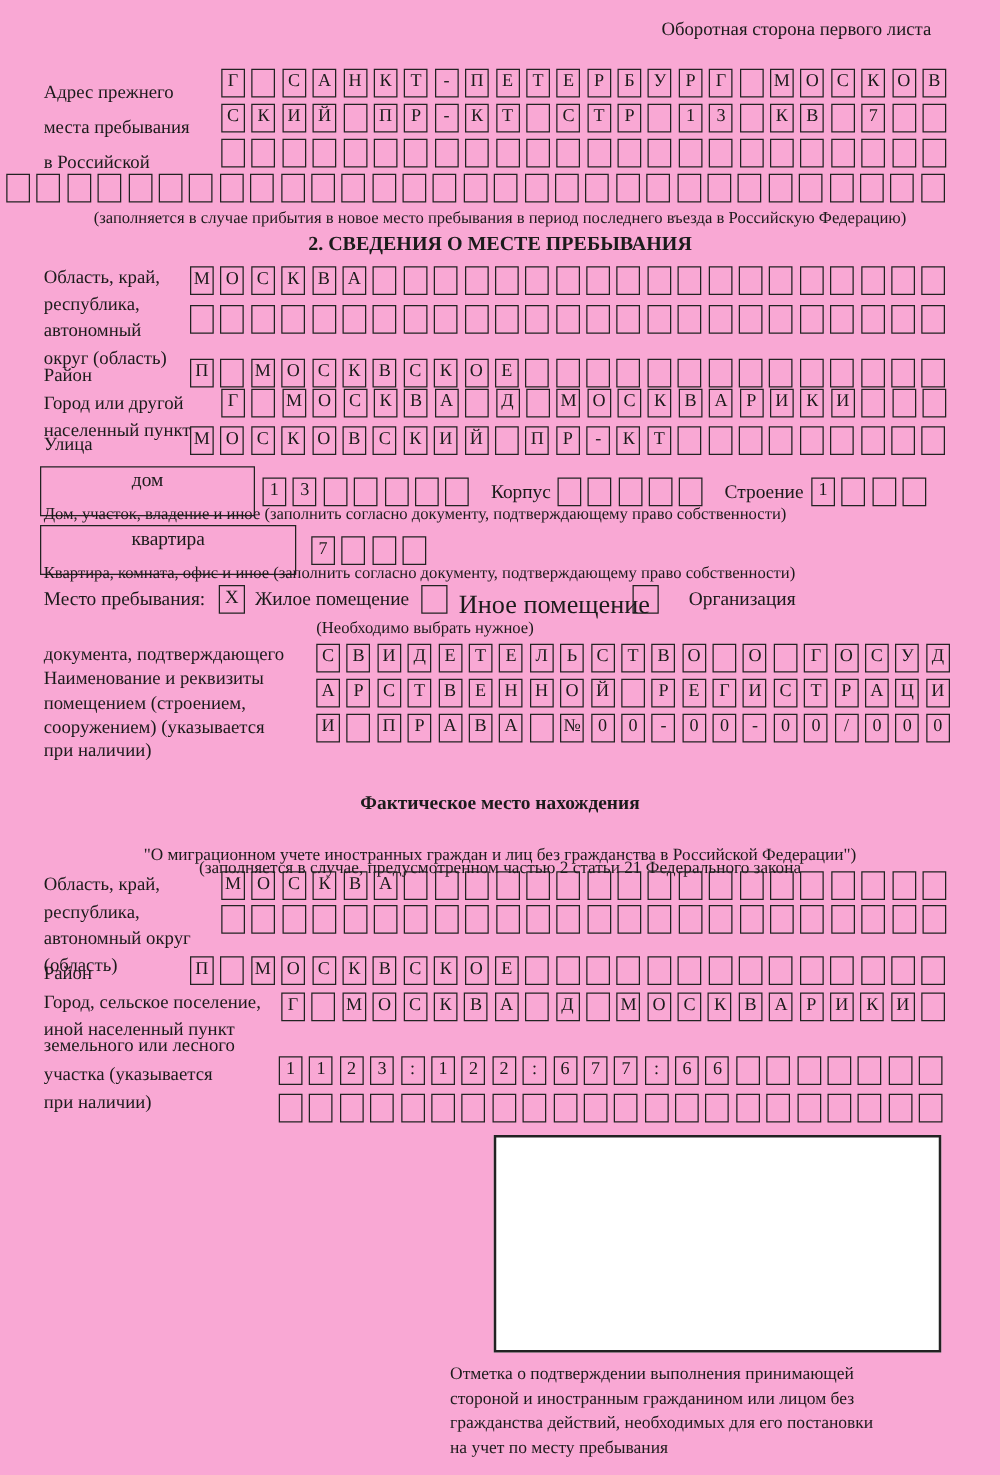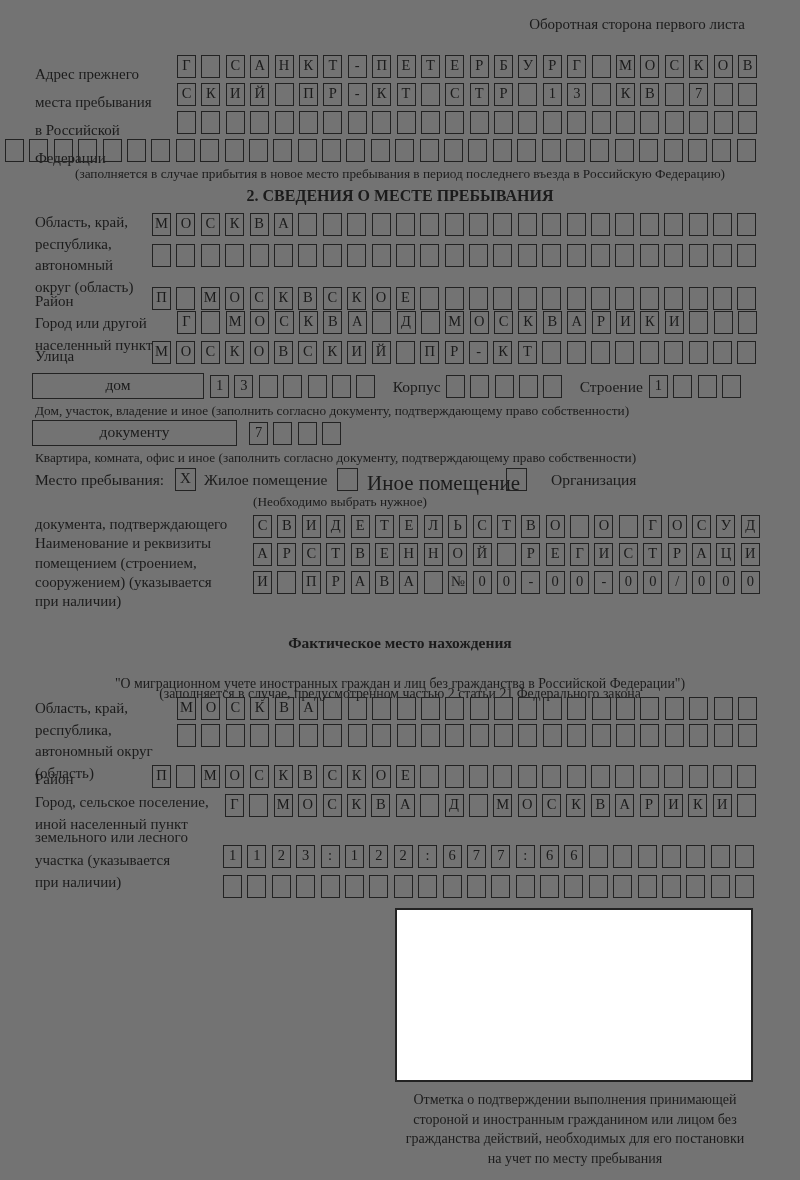--- a/index.html
+++ b/index.html
@@ -1,46 +1,45 @@
 <!DOCTYPE html>
 <html><head>
 <meta charset="utf-8">
 <style>
   html,body{margin:0;padding:0;background:#fff;}
-  .page{position:relative;width:800px;height:1180px;background:#737373;
+  .page{position:relative;width:800px;height:1180px;background:#f9a8d4;
         color:#1b1b1b;font-family:"Liberation Serif","DejaVu Serif",serif;overflow:hidden;}
   .abs{position:absolute;}
   .cells{display:flex;}
   .cell{flex:none;width:19px;height:23px;border:1.6px solid #222;margin-right:5.4px;
         box-sizing:border-box;text-align:center;font-size:14.5px;line-height:19.5px;}
   .lbl{font-size:15px;line-height:21.5px;}
   .lbl-line{display:block;}
   .caption{font-size:13.3px;}
   .center{left:0;width:800px;text-align:center;}
   .bold{font-weight:bold;}
-  .fieldbox{border:1.6px solid #222;height:26px;box-sizing:border-box;text-align:center;
+  .fieldbox{border:1.6px solid #222;height:40px;box-sizing:border-box;text-align:center;
             font-size:15.5px;line-height:22px;flex:none;}
   .rowflex{display:flex;align-items:center;}
   .chk{position:absolute;width:21px;height:23px;border:1.6px solid #222;box-sizing:border-box;
        text-align:center;font-size:15px;line-height:19px;}
   .inline-lbl{font-size:15.5px;line-height:23px;flex:none;}
   .stampbox{border:2px solid #222;box-sizing:border-box;background:#fff;}
 </style>
 </head>
 <body>
 
 <div class="page">
 
   <div class="abs" style="top:16px;right:55px;font-size:15px;">Оборотная сторона первого листа</div>
 
   <div class="abs lbl" style="left:35px;top:60px;width:160px;line-height:28px;">
       <span class="lbl-line">Адрес прежнего</span>
       <span class="lbl-line">места пребывания</span>
       <span class="lbl-line">в Российской</span>
-      <span class="lbl-line">Федерации</span>
     </div>
   <div class="abs cells" style="left:177px;top:55px;">
       <span class="cell">Г</span>
       <span class="cell"></span>
       <span class="cell">С</span>
       <span class="cell">А</span>
       <span class="cell">Н</span>
       <span class="cell">К</span>
       <span class="cell">Т</span>
       <span class="cell">-</span>
@@ -323,21 +322,21 @@
     <div class="cells">
         <span class="cell">1</span>
         <span class="cell"></span>
         <span class="cell"></span>
         <span class="cell"></span>
       </div>
   </div>
   <div class="abs caption" style="left:35px;top:403px;">Дом, участок, владение и иное (заполнить согласно документу, подтверждающему право собственности)</div>
 
   <div class="abs rowflex" style="left:32px;top:420px;">
-    <div class="fieldbox" style="width:205px;">документу</div>
+    <div class="fieldbox" style="width:205px;">квартира</div>
     <div class="cells" style="margin-left:12px;">
         <span class="cell">7</span>
         <span class="cell"></span>
         <span class="cell"></span>
         <span class="cell"></span>
       </div>
   </div>
   <div class="abs caption" style="left:35px;top:450px;">Квартира, комната, офис и иное (заполнить согласно документу, подтверждающему право собственности)</div>
 
   <div class="abs" style="left:35px;top:471px;font-size:15.5px;">Место пребывания:</div>
@@ -595,20 +594,20 @@
       <span class="cell"></span>
       <span class="cell"></span>
       <span class="cell"></span>
       <span class="cell"></span>
       <span class="cell"></span>
       <span class="cell"></span>
       <span class="cell"></span>
     </div>
 
   <div class="abs stampbox" style="left:395px;top:908px;width:358px;height:174px;"></div>
-  <div class="abs" style="left:360px;top:1090px;width:430px;text-align:center;font-size:14px;line-height:19.5px;">
+  <div class="abs" style="left:360px;top:1090px;width:430px;font-size:14px;line-height:19.5px;">
       <span class="lbl-line">Отметка о подтверждении выполнения принимающей</span>
       <span class="lbl-line">стороной и иностранным гражданином или лицом без</span>
       <span class="lbl-line">гражданства действий, необходимых для его постановки</span>
       <span class="lbl-line">на учет по месту пребывания</span>
     </div>
 
 </div>
 
 </body></html>

